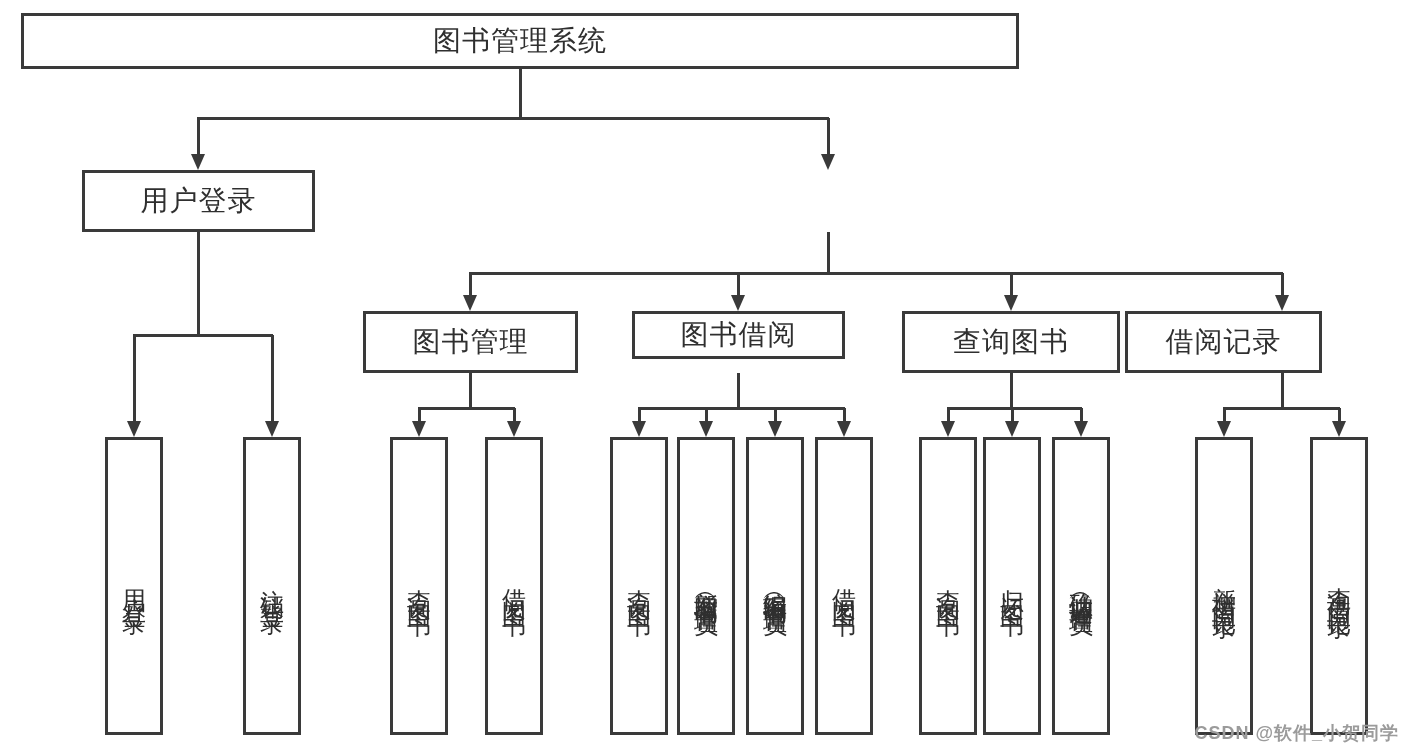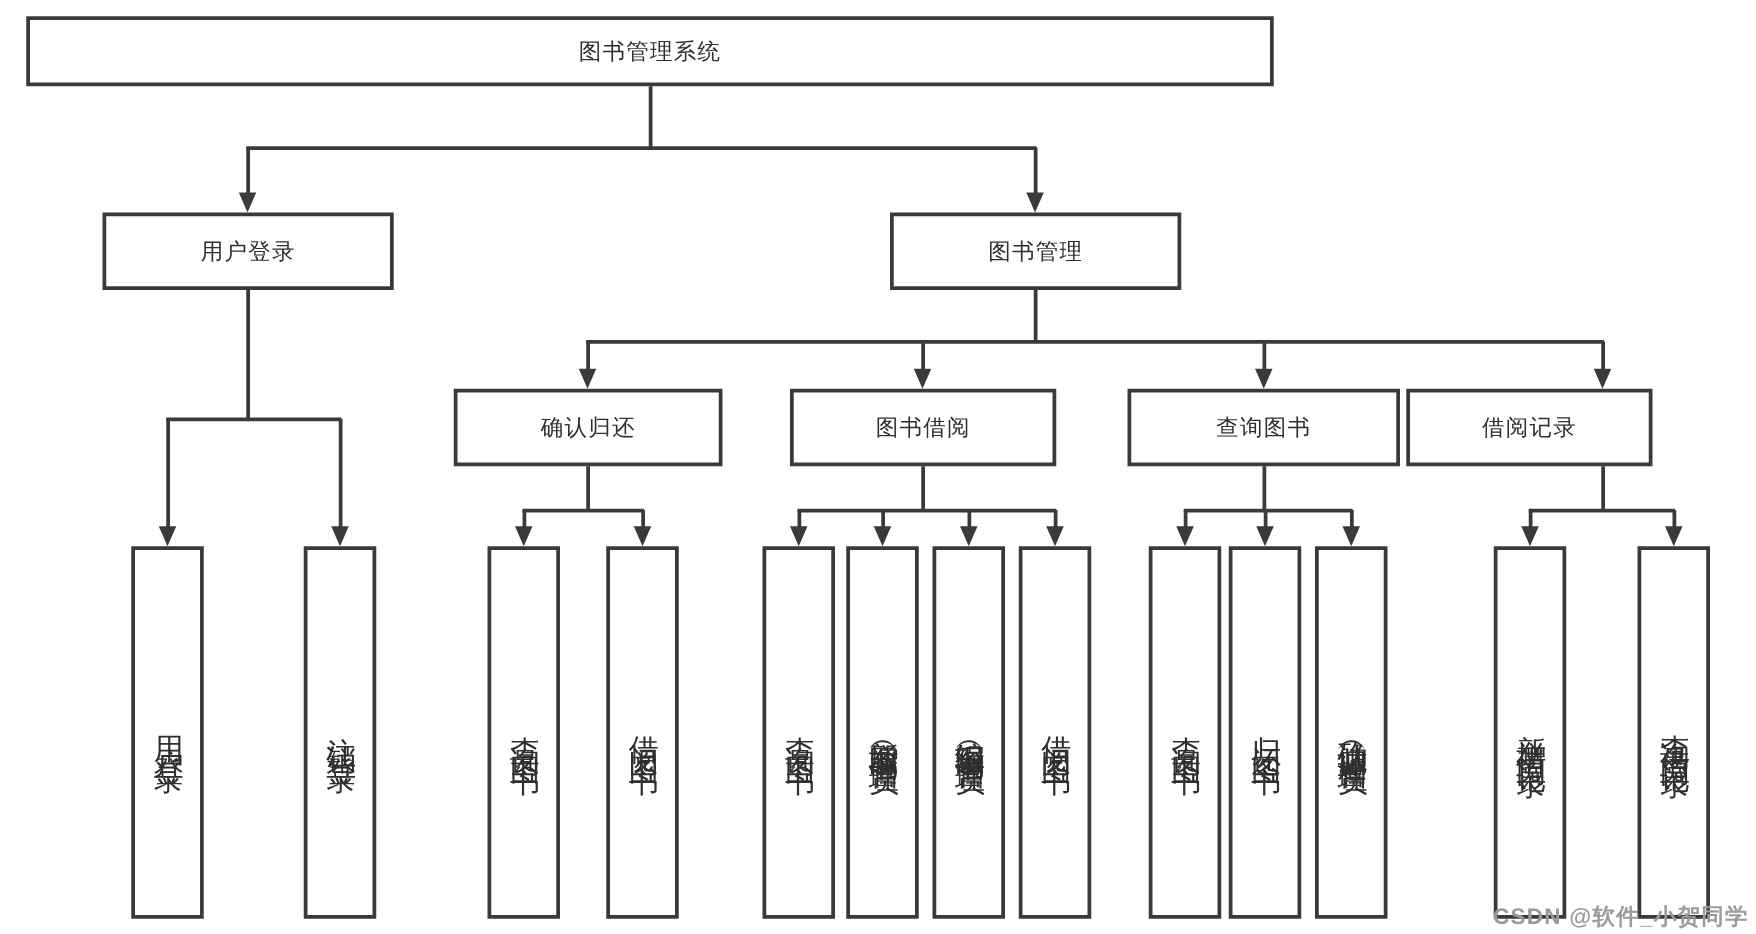--- a/index.html
+++ b/index.html
@@ -16,21 +16,21 @@
     background:var(--bg);
     overflow:hidden;
   }
   .box{
     position:absolute;
     box-sizing:border-box;
     border:3px solid var(--line);
     background:#fff;
     display:flex;align-items:center;justify-content:center;
     color:var(--text);
-    font-size:18px;
+    font-size:28px;
     letter-spacing:1px;
     white-space:nowrap;
   }
   .vbox{
     position:absolute;
     box-sizing:border-box;
     border:3px solid var(--line);
     background:#fff;
     display:flex;align-items:center;justify-content:center;
     color:var(--text);
@@ -68,28 +68,25 @@
 
 <div id="canvas">
 
   <div class="box" style="left:21px;top:13px;width:998px;height:56px;">
     <span>图书管理系统</span>
   </div>
 
   <div class="box" style="left:82px;top:170px;width:233px;height:62px;">
     <span>用户登录</span>
   </div>
-  <div class="box" style="left:712px;top:170px;width:233px;height:62px;">
+
+  <div class="box" style="left:363px;top:311px;width:215px;height:62px;">
     <span>图书管理</span>
   </div>
-
-  <div class="box" style="left:363px;top:311px;width:215px;height:62px;">
-    <span>确认归还</span>
-  </div>
-  <div class="box" style="left:632px;top:311px;width:213px;height:62px;">
+  <div class="box" style="left:632px;top:311px;width:213px;height:48px;">
     <span>图书借阅</span>
   </div>
   <div class="box" style="left:902px;top:311px;width:218px;height:62px;">
     <span>查询图书</span>
   </div>
   <div class="box" style="left:1125px;top:311px;width:197px;height:62px;">
     <span>借阅记录</span>
   </div>
 
   <div class="vbox" style="left:105px;top:437px;width:58px;height:298px;">

